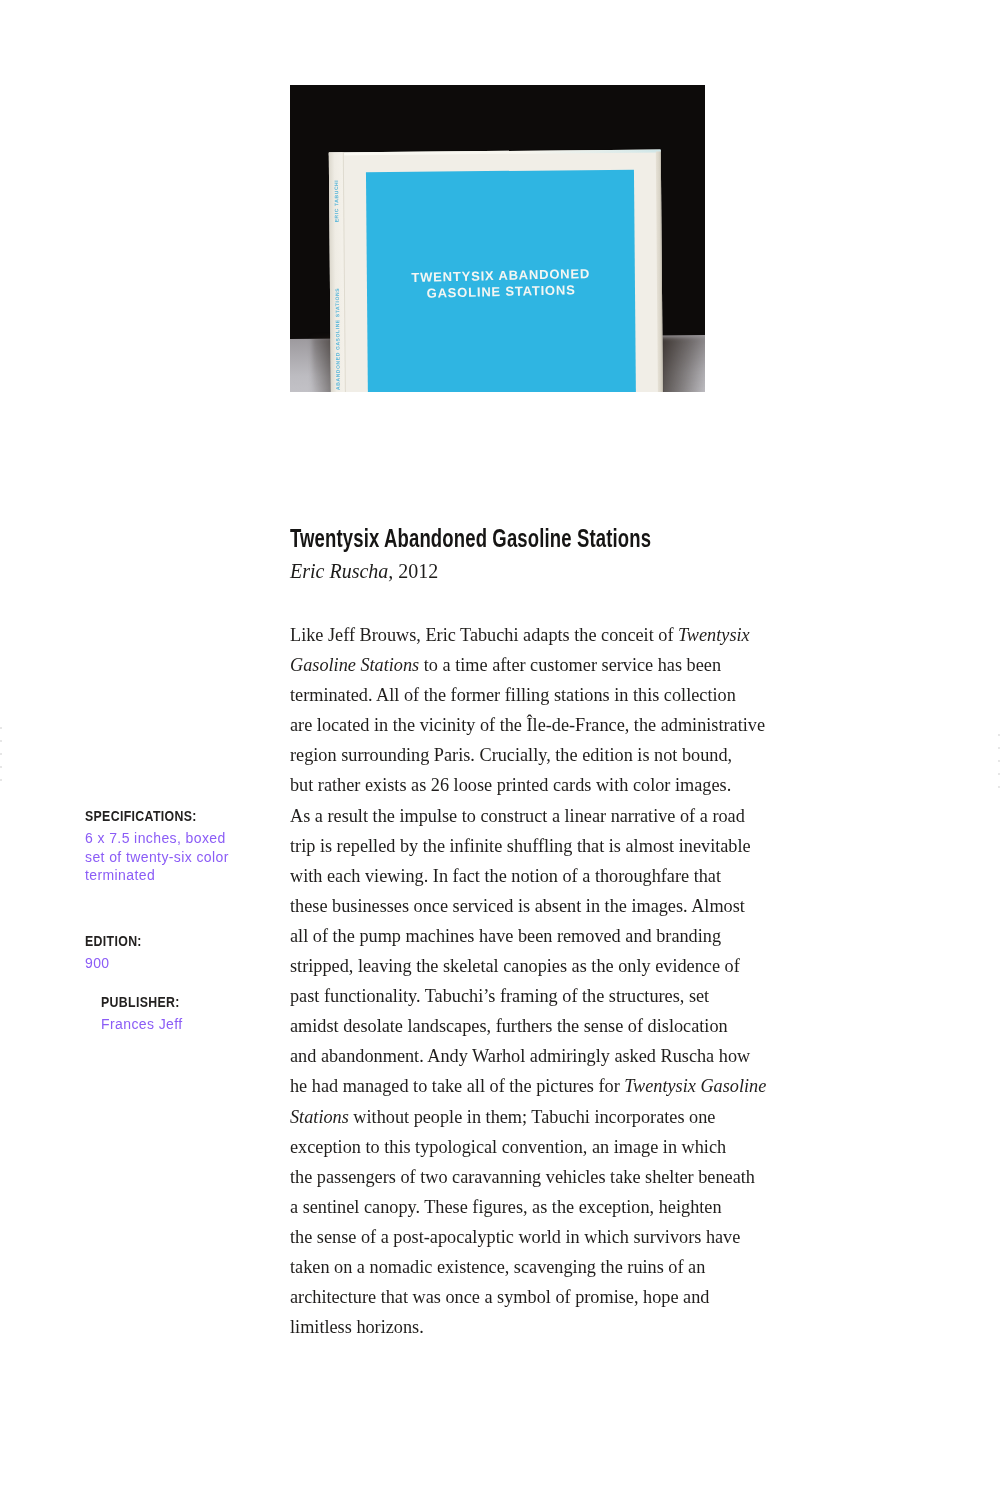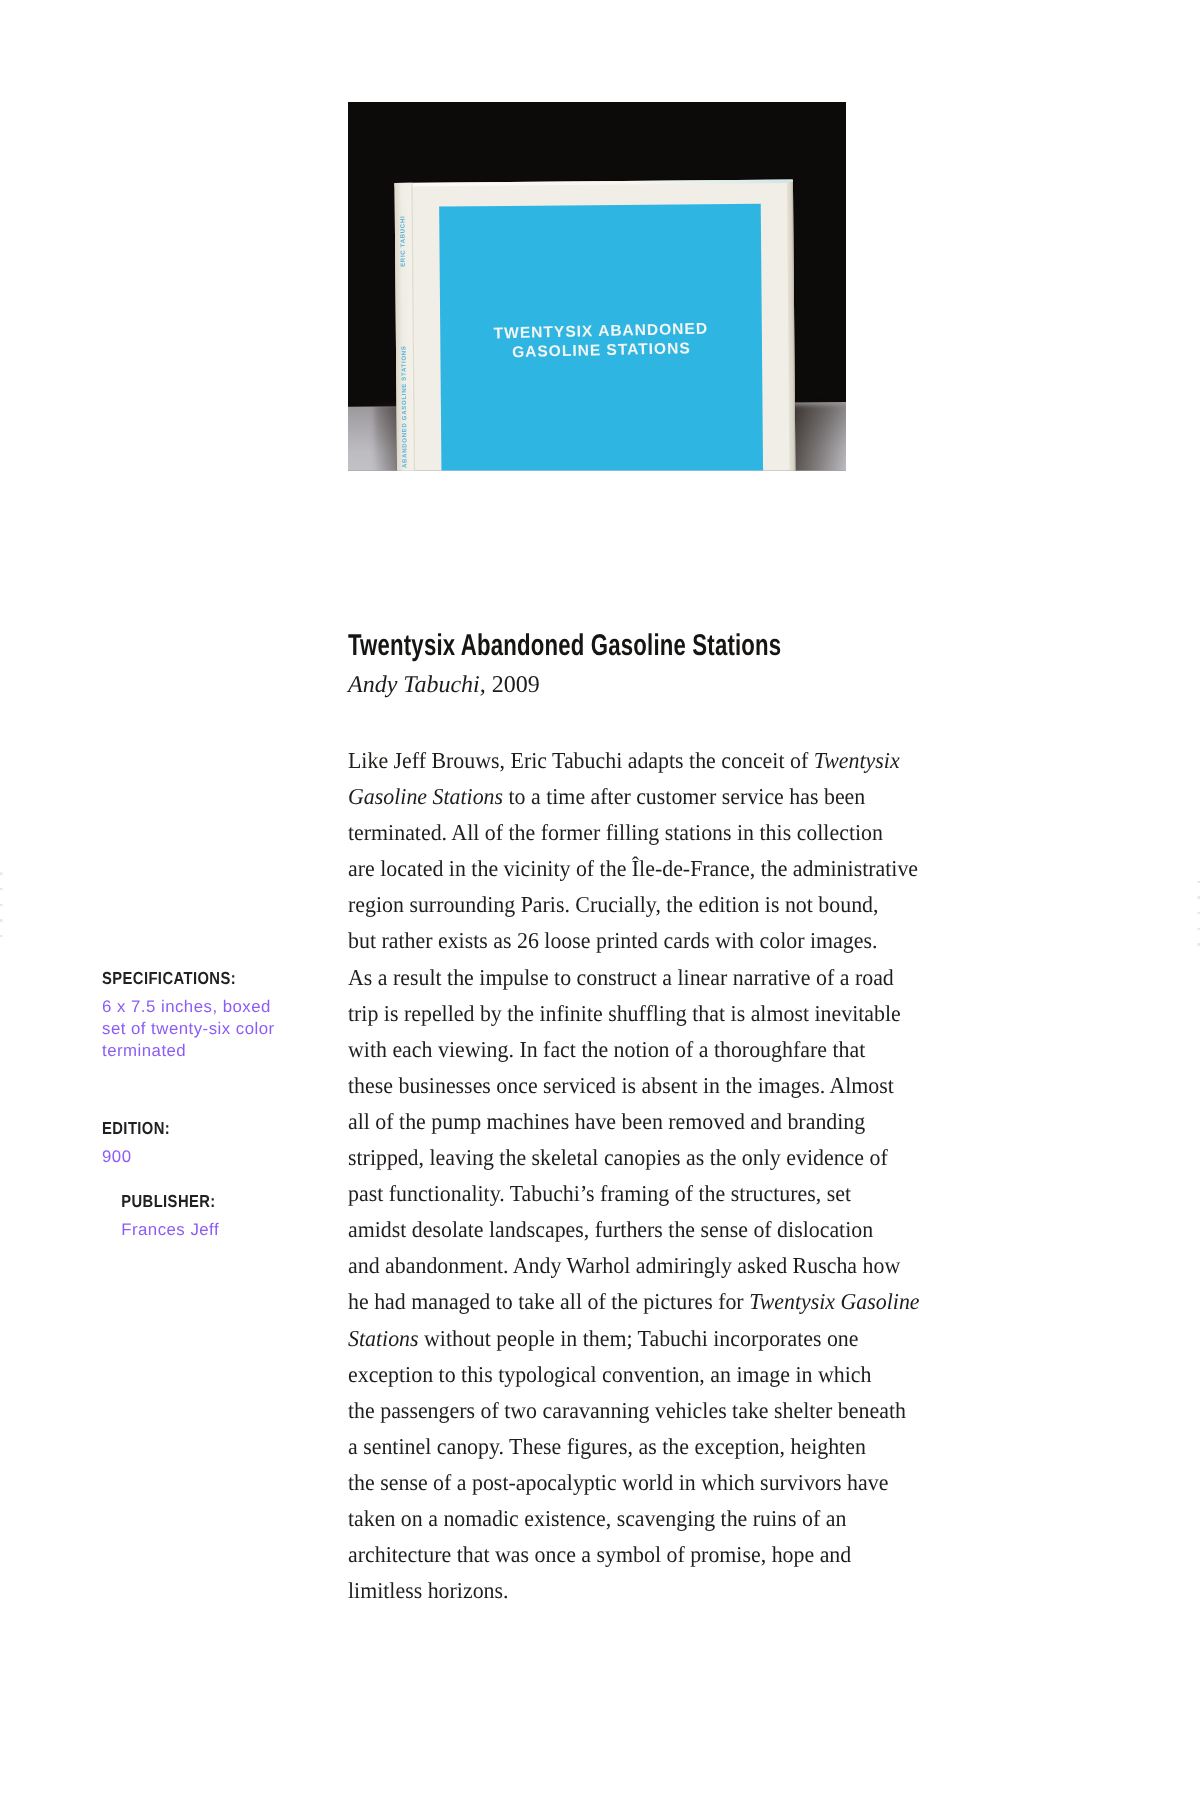--- a/index.html
+++ b/index.html
@@ -161,21 +161,21 @@
       <div class="cover-panel">
         <div class="cover-title">
           <div>TWENTYSIX ABANDONED</div>
           <div>GASOLINE STATIONS</div>
         </div>
       </div>
     </div>
   </div>
 
   <h1 class="title"><span class="condense">Twentysix Abandoned Gasoline Stations</span></h1>
-  <div class="byline"><span class="it">Andy Tabuchi,</span><span> 2009</span></div>
+  <div class="byline"><span class="it">Eric Ruscha,</span><span> 2012</span></div>
 
   <div class="sidebar">
     <div class="side-sec sec-spec">
       <div class="side-label"><span class="condense2">SPECIFICATIONS:</span></div>
       <div class="side-line">6 x 7.5 inches, boxed</div>
       <div class="side-line">set of twenty-six color</div>
       <div class="side-line">terminated</div>
     </div>
     <div class="side-sec sec-edition">
       <div class="side-label"><span class="condense2">EDITION:</span></div>

